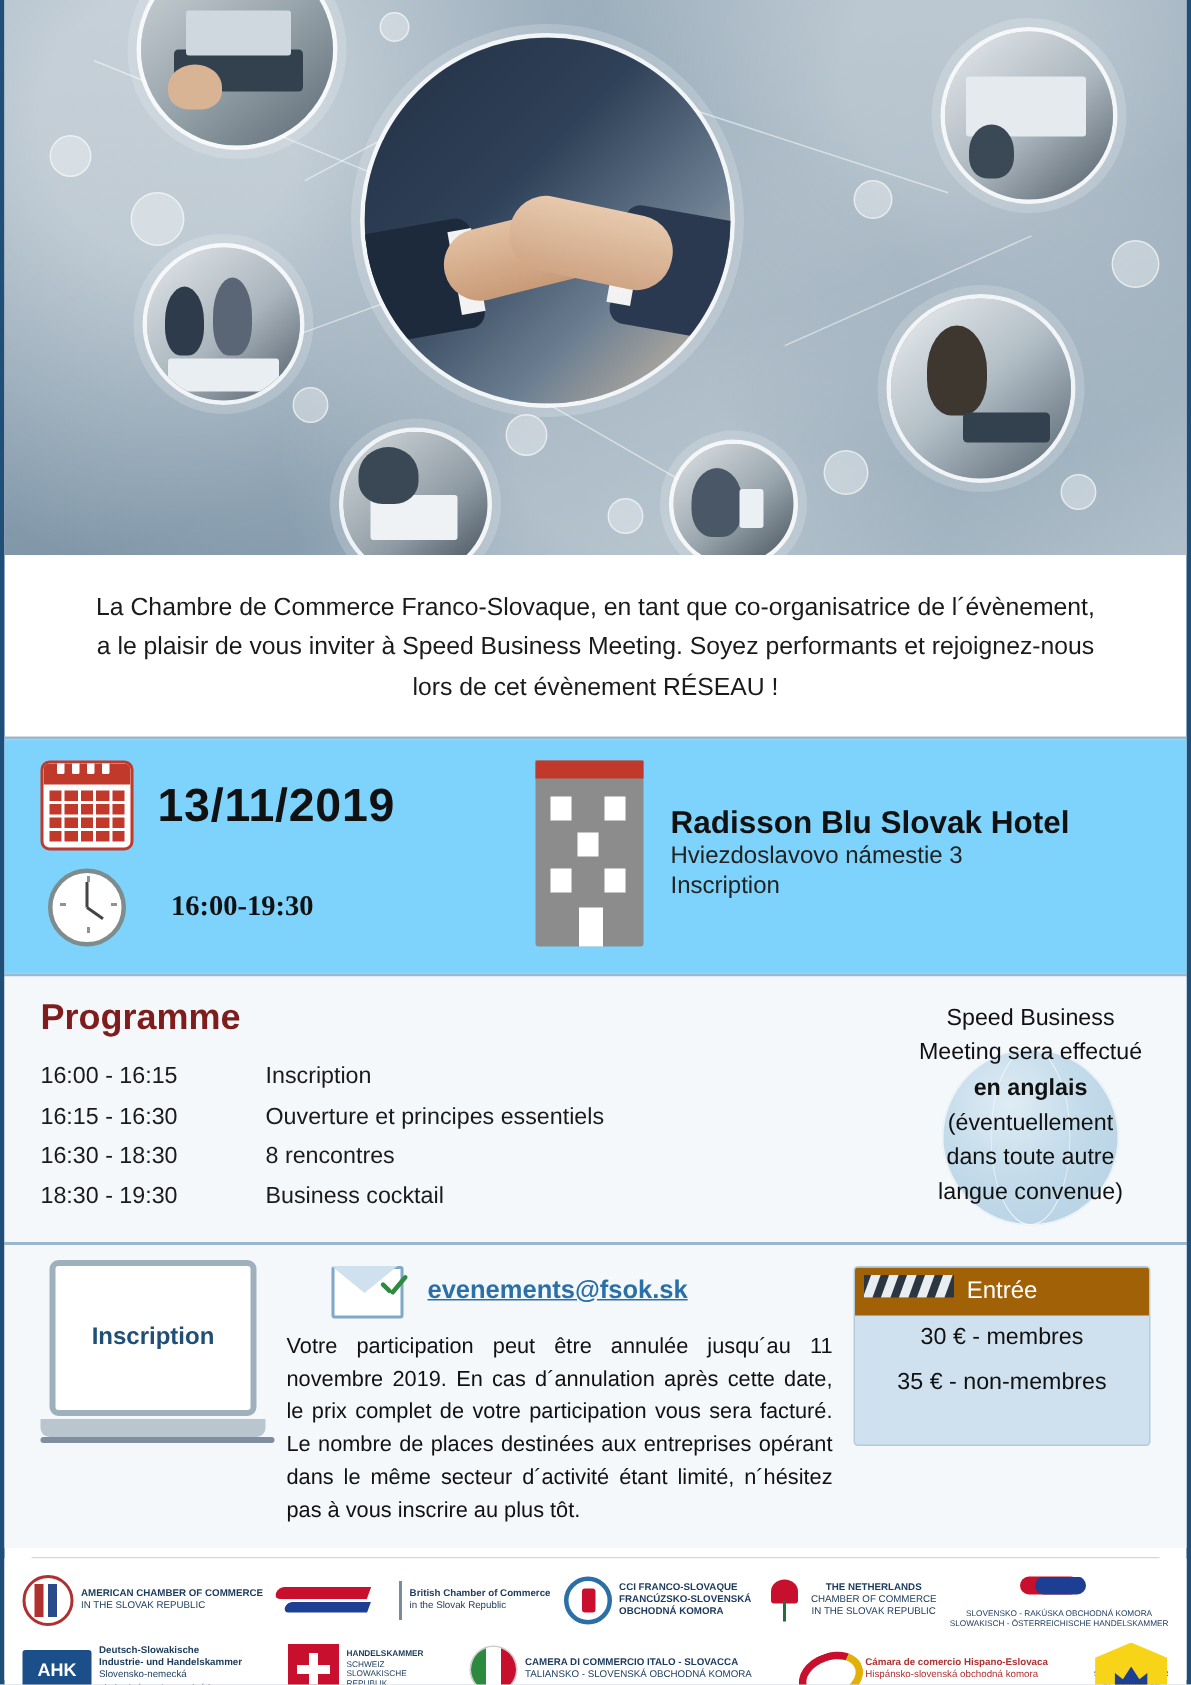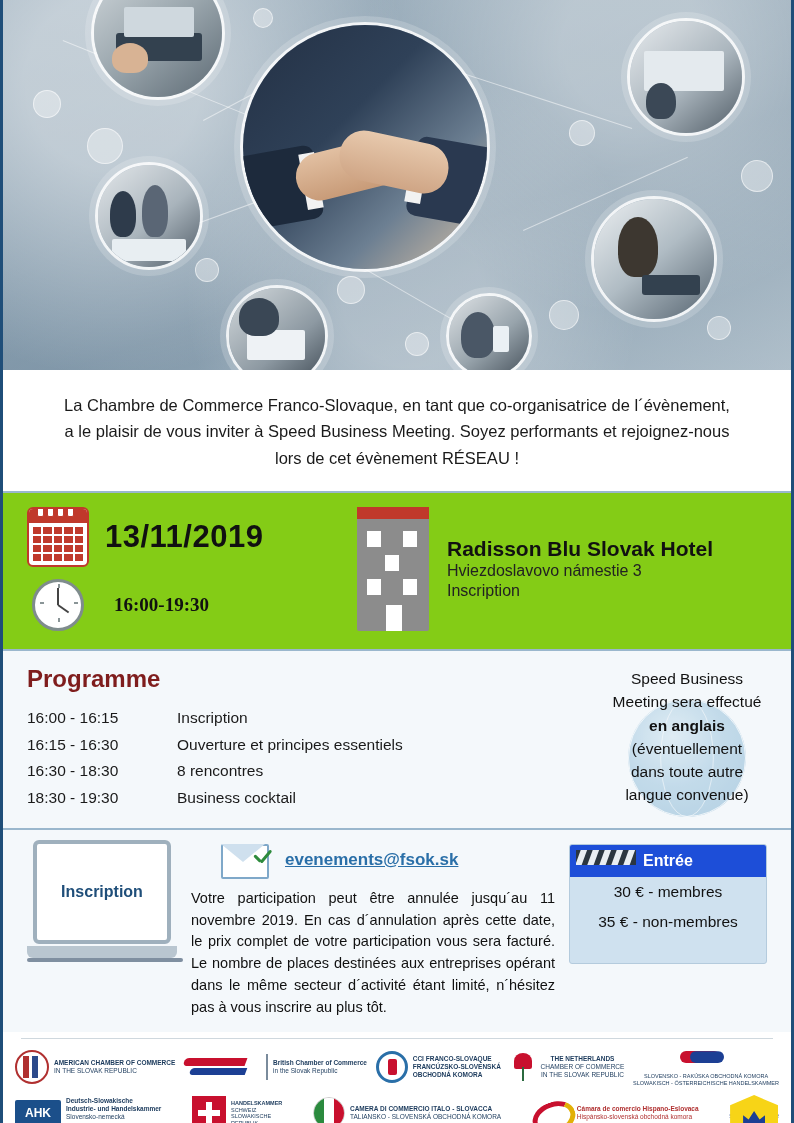--- a/index.html
+++ b/index.html
@@ -117,21 +117,21 @@
   
   .hr-line {
     height: 2px;
     background: #9ab7cd;
     margin: 0;
   }
   .info-band {
     display: flex;
     align-items: center;
     padding: 14px 24px 18px 24px;
-    background: #84cc16;
+    background: #7dd3fc;
   }
   .info-left {
     display: flex;
     flex-direction: column;
     gap: 12px;
     width: 330px;
   }
   .info-row { display: flex; align-items: center; gap: 16px; }
   .cal-icon {
     width: 58px; height: 56px;
@@ -267,24 +267,24 @@
   .price-card {
     width: 196px; flex: 0 0 196px;
     background: #cfe1ef;
     border: 1px solid #b4cbdd;
     border-radius: 3px;
     overflow: hidden;
     text-align: center;
     margin-top: 4px;
   }
   .price-head {
-    background: #1d4ed8;
+    background: #a16207;
     color: #ffffff;
     font-size: 16px;
-    font-weight: 700;
+    font-weight: 400;
     padding: 7px 0;
     position: relative;
   }
   .clapper {
     position: absolute; left: 6px; top: 5px; width: 60px; height: 15px;
     background: #2b3640; overflow: hidden;
   }
   .clapper i {
     position: absolute; top: -6px; width: 6px; height: 28px; background: #e9eef2;
     transform: rotate(20deg);

